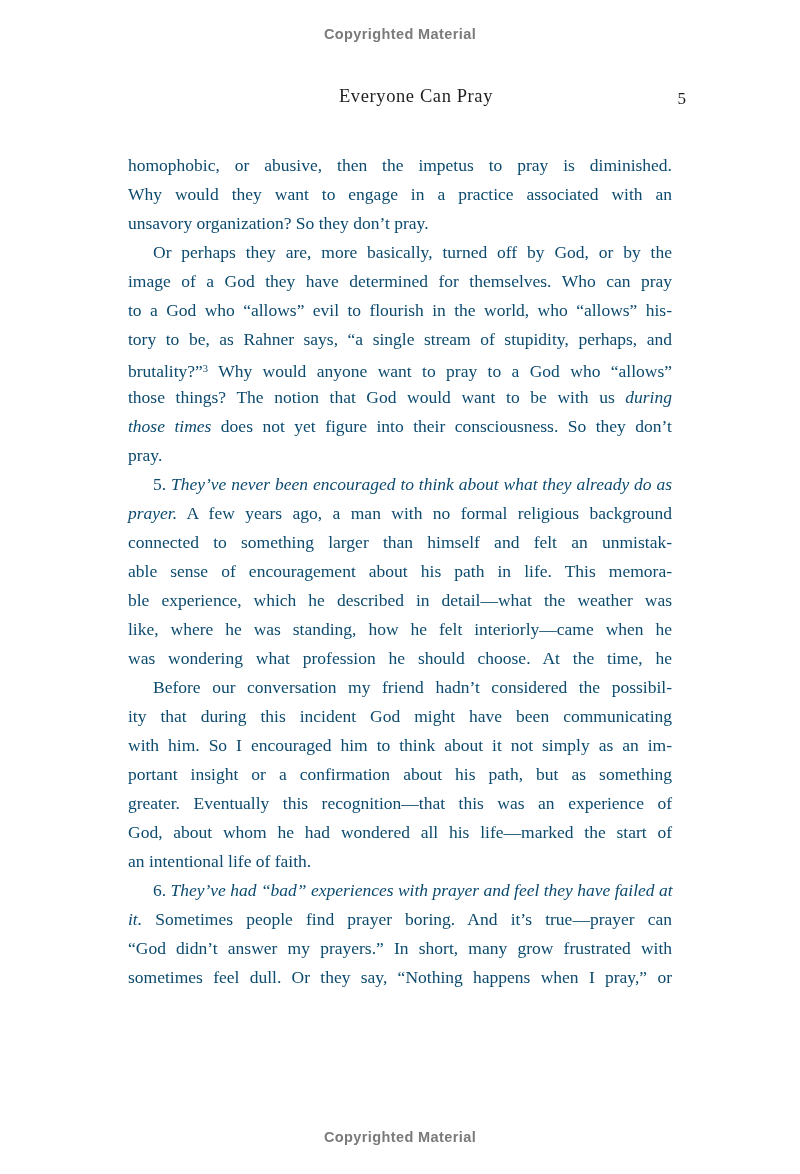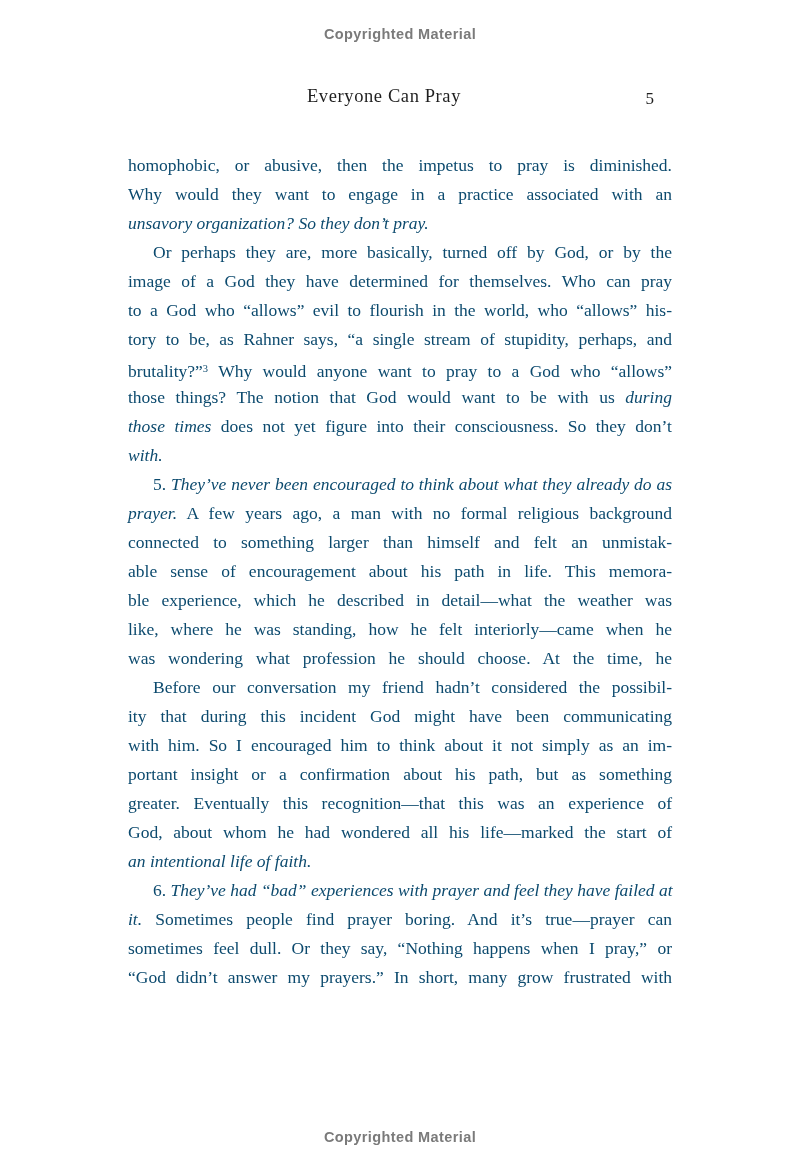--- a/index.html
+++ b/index.html
@@ -25,21 +25,21 @@
     font-size: 14.5px;
     letter-spacing: 0.4px;
     color: #7a7a7a;
   }
   .copyright.top { top: 26px; }
   .copyright.bottom { top: 1129px; }
 
   .running-head {
     position: absolute;
     top: 86px;
-    left: 112px;
+    left: 144px;
     width: 544px;
     height: 26px;
     color: #1f1f1f;
   }
   .head-title {
     display: block;
     width: 100%;
     text-align: center;
     font-size: 18.5px;
     letter-spacing: 0.6px;
@@ -65,21 +65,20 @@
   .bodyline {
     white-space: nowrap;
     text-align: justify;
     text-align-last: justify;
     text-justify: inter-word;
     height: 29px;
   }
   .bodyline.noj {
     text-align: right;
     text-align-last: left;
-    font-style: italic;
   }
   .bodyline.indent {
     padding-left: 25px;
   }
   .bodyline em {
     font-style: italic;
     margin-top: 19px;
   }
   .bodyline .sup {
     font-size: 10.5px;
@@ -102,36 +101,36 @@
       <div class="bodyline">homophobic, or abusive, then the impetus to pray is diminished.</div>
       <div class="bodyline">Why would they want to engage in a practice associated with an</div>
       <div class="bodyline noj">unsavory organization? So they don’t pray.</div>
       <div class="bodyline indent">Or perhaps they are, more basically, turned off by God, or by the</div>
       <div class="bodyline">image of a God they have determined for themselves. Who can pray</div>
       <div class="bodyline">to a God who “allows” evil to flourish in the world, who “allows” his-</div>
       <div class="bodyline">tory to be, as Rahner says, “a single stream of stupidity, perhaps, and</div>
       <div class="bodyline">brutality?”<span class="sup">3</span> Why would anyone want to pray to a God who “allows”</div>
       <div class="bodyline">those things? The notion that God would want to be with us <em>during</em></div>
       <div class="bodyline"><em>those times</em> does not yet figure into their consciousness. So they don’t</div>
-      <div class="bodyline noj">with.</div>
+      <div class="bodyline noj">pray.</div>
       <div class="bodyline indent">5. <em>They’ve never been encouraged to think about what they already do as</em></div>
       <div class="bodyline"><em>prayer.</em> A few years ago, a man with no formal religious background</div>
       <div class="bodyline">connected to something larger than himself and felt an unmistak-</div>
       <div class="bodyline">able sense of encouragement about his path in life. This memora-</div>
       <div class="bodyline">ble experience, which he described in detail—what the weather was</div>
       <div class="bodyline">like, where he was standing, how he felt interiorly—came when he</div>
       <div class="bodyline">was wondering what profession he should choose. At the time, he</div>
       <div class="bodyline indent">Before our conversation my friend hadn’t considered the possibil-</div>
       <div class="bodyline">ity that during this incident God might have been communicating</div>
       <div class="bodyline">with him. So I encouraged him to think about it not simply as an im-</div>
       <div class="bodyline">portant insight or a confirmation about his path, but as something</div>
       <div class="bodyline">greater. Eventually this recognition—that this was an experience of</div>
       <div class="bodyline">God, about whom he had wondered all his life—marked the start of</div>
       <div class="bodyline noj">an intentional life of faith.</div>
       <div class="bodyline indent">6. <em>They’ve had “bad” experiences with prayer and feel they have failed at</em></div>
       <div class="bodyline"><em>it.</em> Sometimes people find prayer boring. And it’s true—prayer can</div>
+      <div class="bodyline">“God didn’t answer my prayers.” In short, many grow frustrated with</div>
       <div class="bodyline">sometimes feel dull. Or they say, “Nothing happens when I pray,” or</div>
-      <div class="bodyline">“God didn’t answer my prayers.” In short, many grow frustrated with</div>
     </div>
 
   <div class="copyright bottom">Copyrighted Material</div>
 
 </div>
 
 </body></html>

